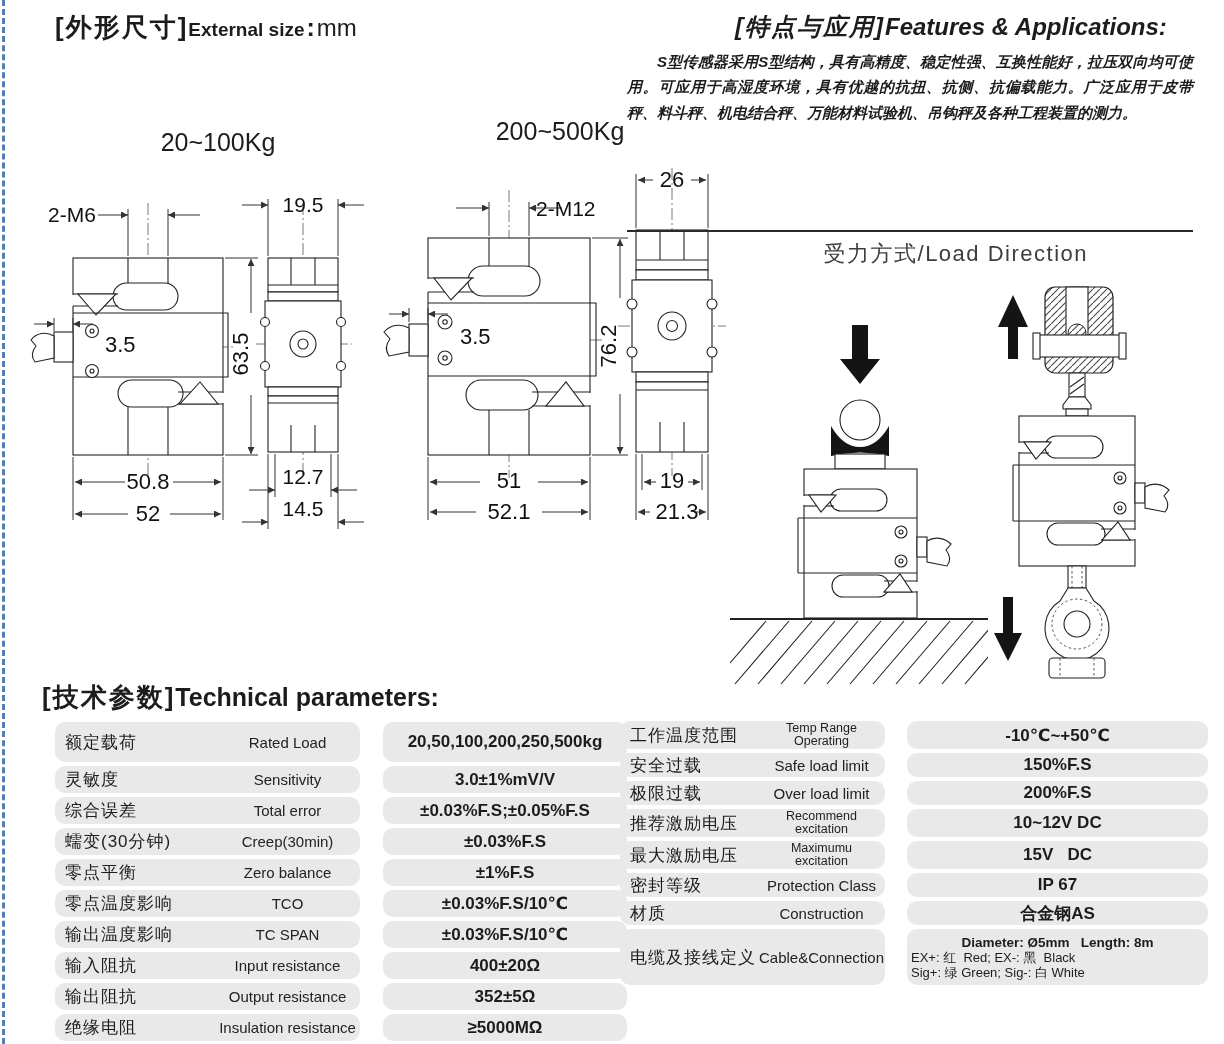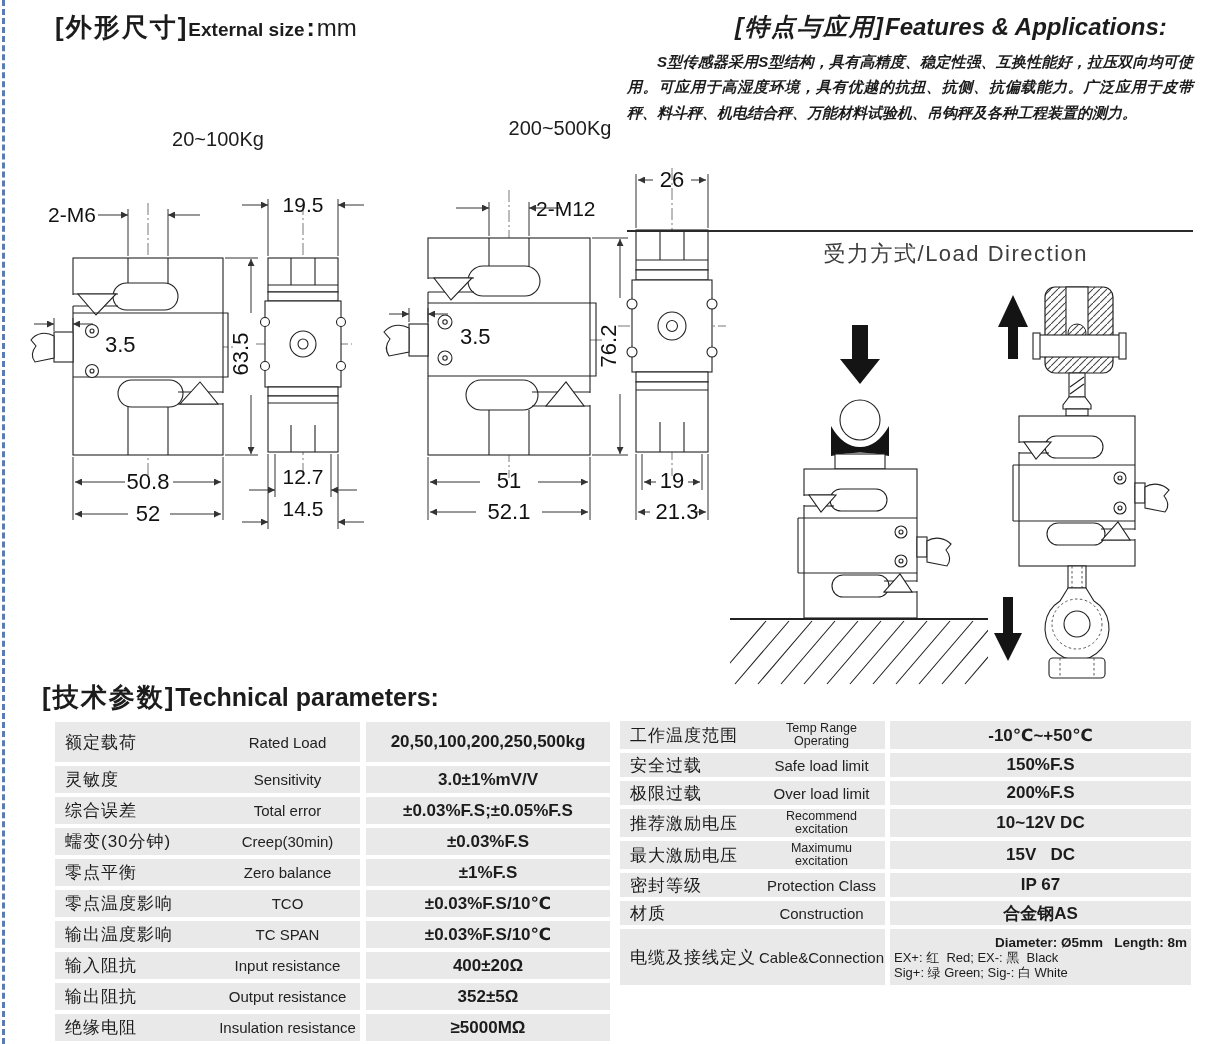--- a/index.html
+++ b/index.html
@@ -5,57 +5,57 @@
   html,body{margin:0;padding:0;background:#fff;}
   .page{position:relative;width:1224px;height:1044px;background:#ffffff;overflow:hidden;
         font-family:"Liberation Sans","DejaVu Sans",sans-serif;color:#1c1c1c;}
   .fold{position:absolute;left:2px;top:0;bottom:0;width:0;border-left:3px dashed #5b7cb0;}
   .hdr{position:absolute;white-space:nowrap;}
   .hdr .cn{font-weight:700;font-size:26px;letter-spacing:2px;}
   .hdr .en{font-weight:700;font-size:19px;}
   .hdr .sep{font-weight:700;font-size:25px;padding:0 2px;}
   .hdr .unit{font-weight:400;font-size:24px;}
   .hdr2 .cn,.hdr2 .en{font-size:24px;}
-  .range-label{position:absolute;text-align:center;font-size:20px;font-weight:500;}
+  .range-label{position:absolute;text-align:center;font-size:25px;font-weight:500;}
   .features-body{position:absolute;left:627px;top:49px;width:566px;font-size:15px;font-weight:600;
                  line-height:25.4px;text-align:justify;text-indent:2em;font-style:italic;}
   .rule{position:absolute;left:627px;top:230px;width:566px;height:2px;background:#2a2a2a;}
   .load-label{position:absolute;left:726px;top:239px;width:362px;text-align:right;
               font-size:22px;color:#3d3d3d;letter-spacing:1.5px;font-weight:500;white-space:pre;}
   .dwg{position:absolute;}
   svg .ln{stroke:#222;stroke-width:1.1;fill:none;}
   svg .wf{stroke:#222;stroke-width:1.1;fill:#fff;}
   svg .bf{fill:#141414;stroke:none;}
   svg .msk{fill:#fff;stroke:none;}
   svg .cl{stroke:#555;stroke-width:0.8;fill:none;stroke-dasharray:12 3 2 3;}
   svg .dim{stroke:#333;stroke-width:1;fill:none;}
   svg .dot{stroke:#444;stroke-width:0.9;fill:none;stroke-dasharray:2.5 2.5;}
   svg text.dt{font-family:"Liberation Sans",sans-serif;font-size:22px;font-weight:500;fill:#111;}
   svg text.dts{font-size:21px;}
   
   .tbl{position:absolute;}
   .trow{display:flex;margin-bottom:4px;}
-  .cell{background:#e9e9e9;display:flex;align-items:center;}
+  .cell{background:#e9e9e9;display:flex;align-items:center;border-radius:10px;}
   .lt .trow{height:27px;}
   .lt .trow.tall{height:40px;}
   .lt .lab{width:305px;margin-right:6px;}
   .lt .val{width:244px;justify-content:center;}
   .rt .trow{height:24px;}
   .rt .trow.tall2{height:28px;}
   .rt .trow.big{height:56px;}
   .rt .lab{width:265px;margin-right:5px;}
   .rt .val{width:301px;justify-content:center;}
   .cn2{font-size:17px;font-weight:500;padding-left:10px;letter-spacing:1px;white-space:nowrap;}
   .lt .cn2{width:150px;}
   .rt .cn2{width:128px;}
   .en2{flex:1;text-align:center;font-size:15px;color:#222;white-space:pre-line;line-height:15px;}
   .tall2 .en2{font-size:12.5px;line-height:13px;}
-  .val{font-size:17px;font-weight:600;white-space:pre;}
+  .val{font-size:17px;font-weight:600;white-space:pre;margin-left:17px;}
   .vcol{display:flex;flex-direction:column;justify-content:center;width:100%;padding:2px 4px;box-sizing:border-box;}
-  .vline1{font-size:13.5px;font-weight:700;text-align:right;white-space:pre;}
+  .vline1{font-size:13.5px;font-weight:700;text-align:center;white-space:pre;}
   .vline{font-size:13px;font-weight:400;text-align:left;line-height:15px;white-space:pre;}
 </style>
 </head>
 <body>
 
 <div class="page">
   <div class="fold"></div>
 
   <div class="hdr" style="left:55px;top:10px;">
     <span class="cn">[外形尺寸]</span><span class="en">External size</span><span class="sep">:</span><span class="unit">mm</span>

